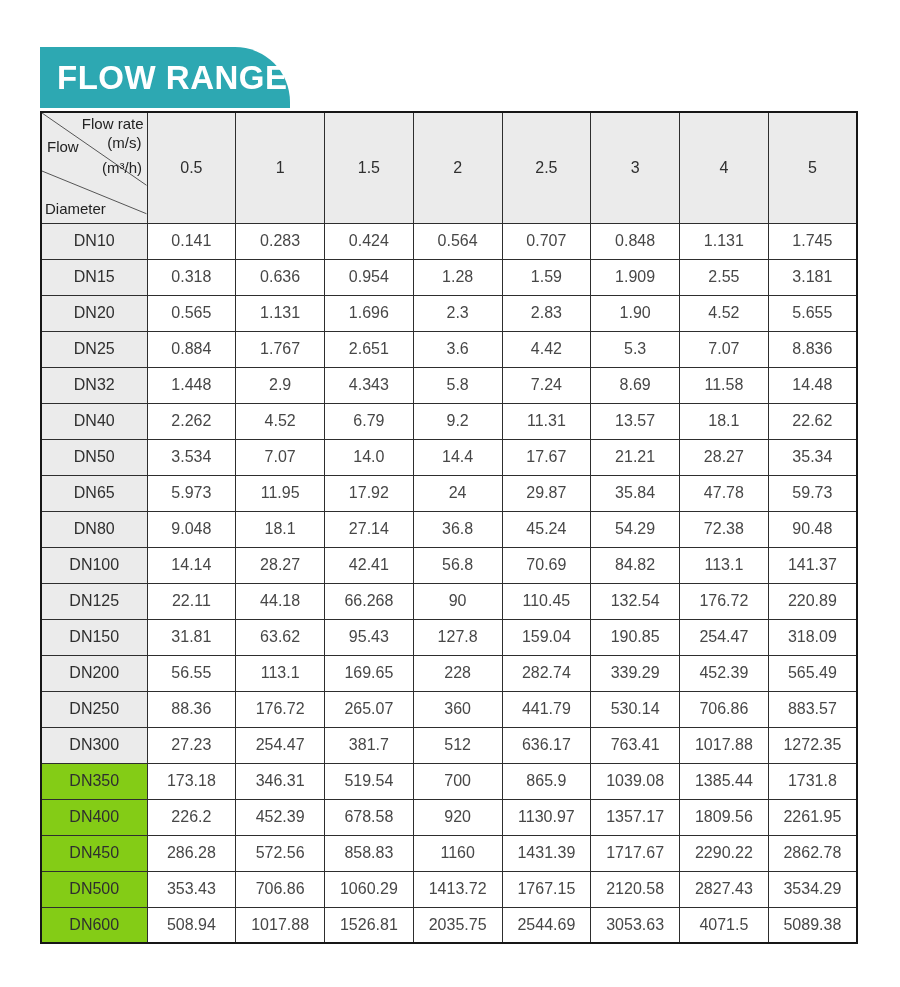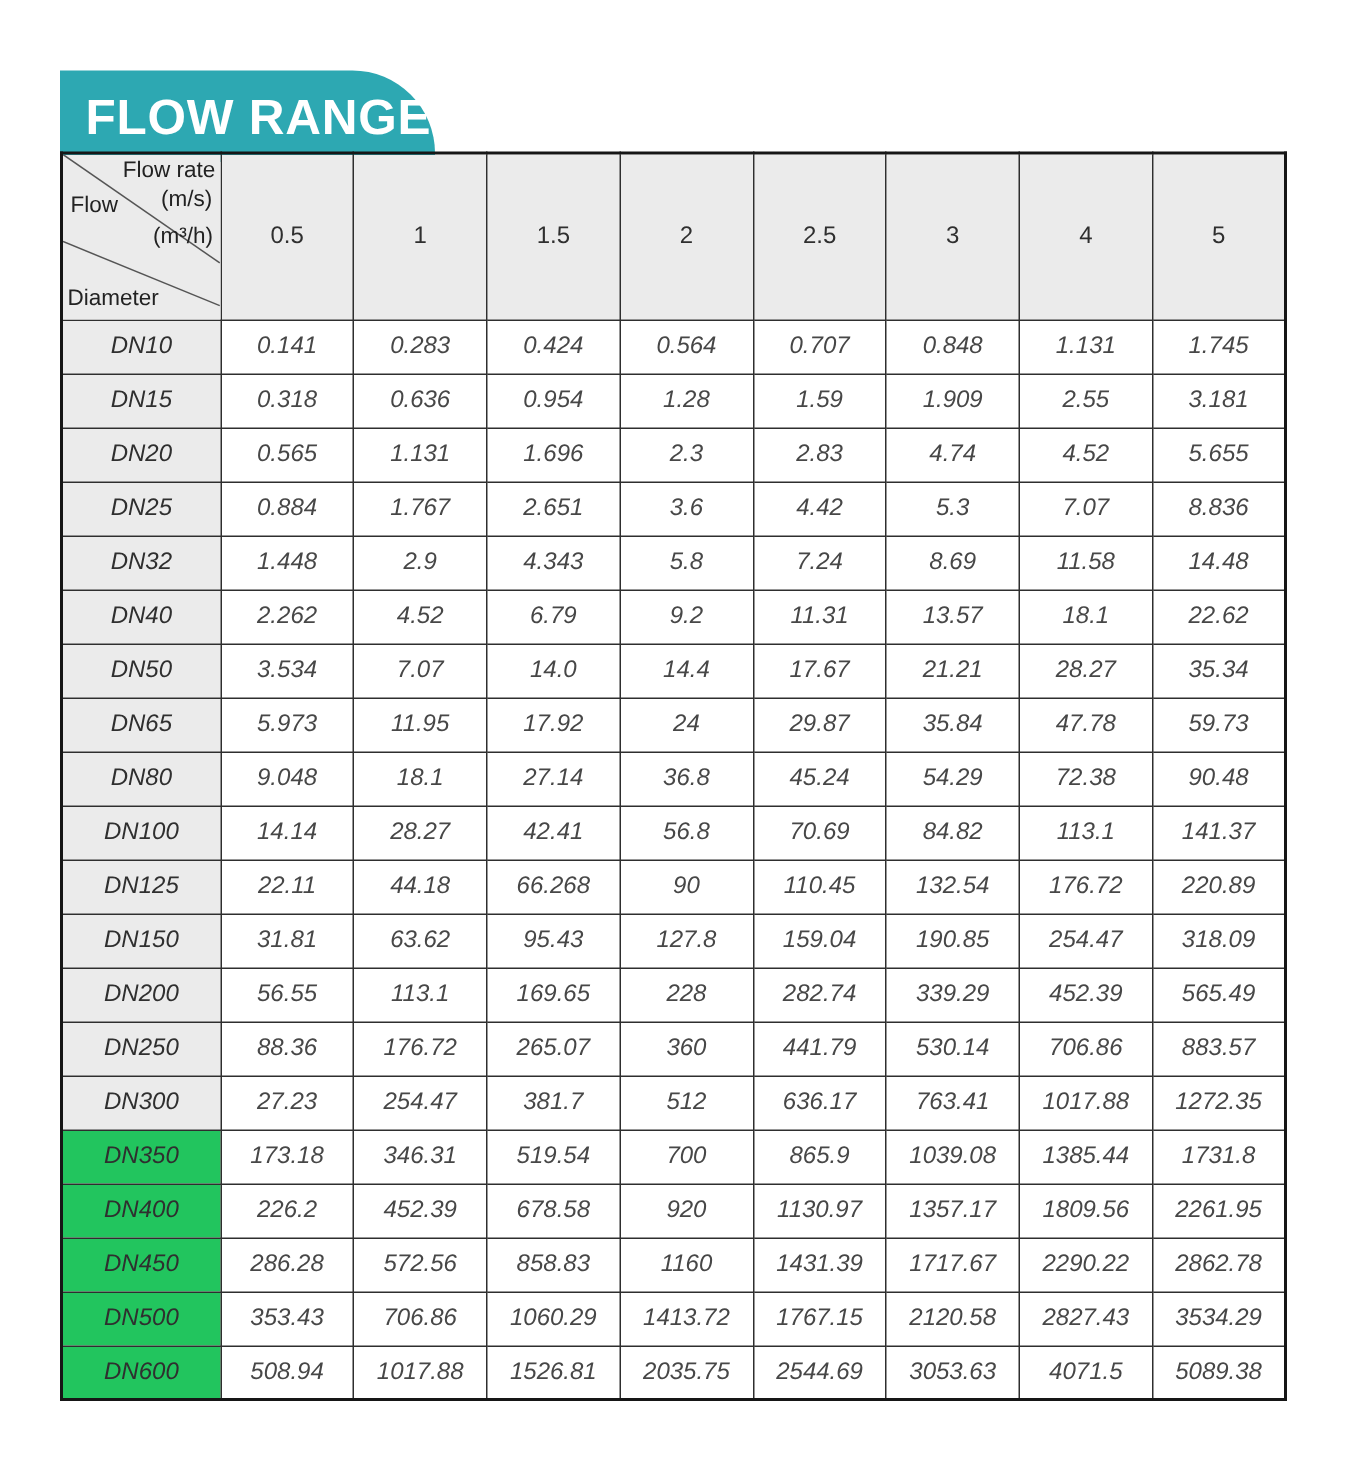--- a/index.html
+++ b/index.html
@@ -15,31 +15,31 @@
     font-family:"Liberation Sans","DejaVu Sans",sans-serif;}
   .stage{position:relative;width:792px;height:987px;background:#fff;}
 
   
   .badge{position:absolute;left:40px;top:47px;width:250px;height:61px;
     background:var(--accent);border-radius:0 55px 0 0;
     display:flex;align-items:center;padding-left:17px;}
   .badge span{color:#fff;font-weight:bold;font-size:33px;letter-spacing:.5px;}
 
   
-  table{position:absolute;left:40px;top:101px;width:818px;
+  table{position:absolute;left:40px;top:111px;width:818px;
     border-collapse:collapse;table-layout:fixed;
     border:2px solid var(--frame);}
   th,td{border:1px solid var(--grid);text-align:center;vertical-align:middle;
     overflow:hidden;white-space:nowrap;}
   thead th{height:111px;background:var(--cell-shade);font-weight:normal;
     font-size:16px;color:var(--text-dark);}
-  tbody tr{height:36px;font-style:italic;}
+  tbody tr{height:36px;}
   tbody th{background:var(--cell-shade);font-weight:normal;font-size:16px;
     color:var(--text-dark);}
-  tbody th.plain{background:#22c55e;}
+  tbody th.plain{background:#84cc16;}
   td{background:#fff;font-size:16px;color:var(--text-value);}
 
   
   th.corner{width:106px;position:relative;padding:0;background:var(--cell-shade);}
   .corner svg{position:absolute;left:0;top:0;width:100%;height:100%;}
   .corner .lbl{position:absolute;font-size:15px;color:#222;line-height:1.1;}
   .lbl-flowrate{top:3px;right:3px;}
   .lbl-ms{top:22px;right:5px;}
   .lbl-flow{top:26px;left:5px;}
   .lbl-m3h{top:47px;left:16px;margin-left:44px;}
@@ -103,21 +103,21 @@
           <td>2.55</td>
           <td>3.181</td>
         </tr>
         <tr>
           <th>DN20</th>
           <td>0.565</td>
           <td>1.131</td>
           <td>1.696</td>
           <td>2.3</td>
           <td>2.83</td>
-          <td>4.74</td>
+          <td>1.90</td>
           <td>4.52</td>
           <td>5.655</td>
         </tr>
         <tr>
           <th>DN25</th>
           <td>0.884</td>
           <td>1.767</td>
           <td>2.651</td>
           <td>3.6</td>
           <td>4.42</td>

